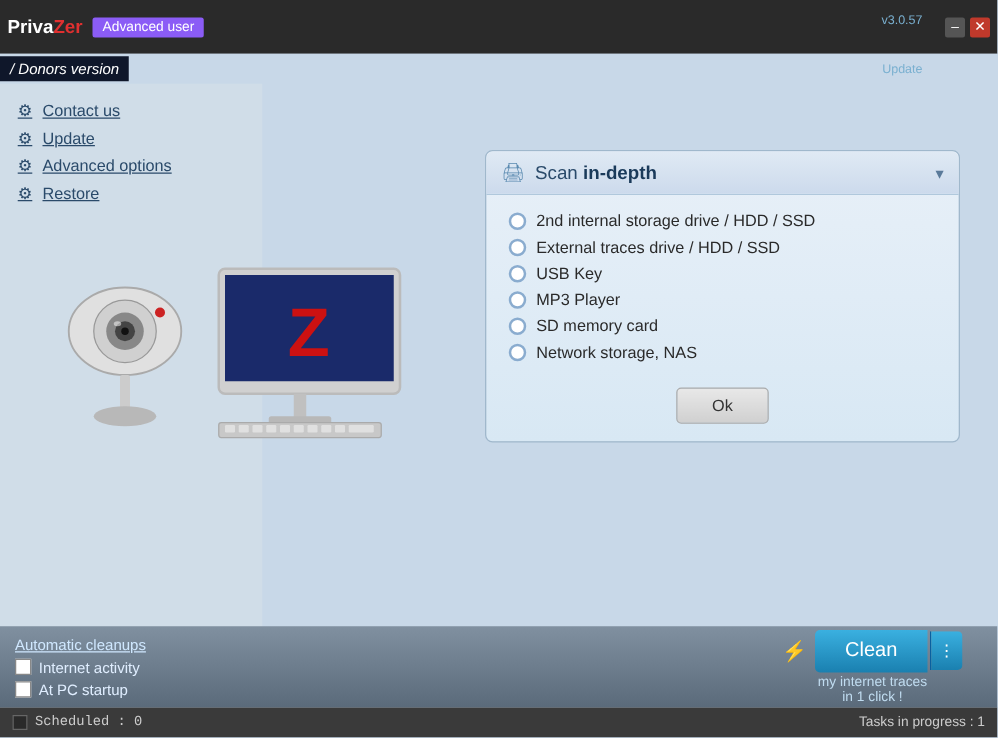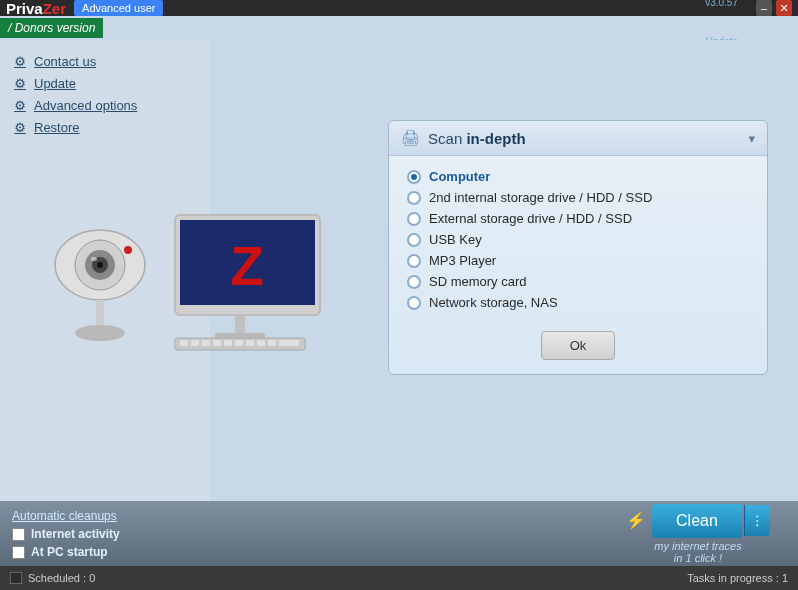--- a/index.html
+++ b/index.html
@@ -8,41 +8,41 @@
       height: 590px;
       background: #c8d8e8;
       font-family: Segoe UI, Arial, sans-serif;
       font-size: 13px;
       overflow: hidden;
       position: relative;
     }
 
     
     #title-bar {
-      height: 16px;
+      height: 43px;
       background: #2a2a2a;
       display: flex;
       align-items: center;
       justify-content: space-between;
       padding: 0 6px;
     }
     #title-bar .left {
       display: flex;
       align-items: center;
       gap: 0;
     }
     .privazer-logo {
       font-size: 15px;
       font-weight: bold;
       color: white;
     }
     .privazer-logo span.priva { color: white; }
     .privazer-logo span.zer { color: #e03030; }
     .advanced-user-badge {
-      background: #3b82f6;
+      background: #8b5cf6;
       color: white;
       font-size: 11px;
       padding: 2px 8px;
       margin-left: 8px;
       border-radius: 2px;
     }
     .version-text {
       color: #aaa;
       font-size: 11px;
       text-align: right;
@@ -63,21 +63,21 @@
       cursor: pointer;
       display: flex;
       align-items: center;
       justify-content: center;
       border-radius: 2px;
     }
     .win-btn.close { background: #c0392b; }
 
     
     #donors-bar {
-      background: #15803d;
+      background: #0f172a;
       color: white;
       font-size: 12px;
       padding: 3px 8px;
       font-style: italic;
       display: inline-block;
     }
 
     
     #main {
       display: flex;
@@ -224,25 +224,24 @@
       gap: 4px;
     }
     .auto-cleanups-link {
       color: #d0e8ff;
       text-decoration: underline;
       font-size: 12px;
       cursor: pointer;
     }
     .checkbox-item {
       display: flex;
-      align-items: flex-end;
+      align-items: flex-start;
       gap: 6px;
       color: #e0eeff;
       font-size: 12px;
-      font-weight: bold;
     }
     .chk {
       width: 13px;
       height: 13px;
       background: white;
       border: 1px solid #888;
       display: flex;
       align-items: center;
       justify-content: center;
       flex-shrink: 0;
@@ -284,21 +283,20 @@
     }
     .lightning-icon {
       color: #ffd700;
       font-size: 16px;
       margin-right: 4px;
     }
     .clean-sub {
       color: #c0dcf0;
       font-size: 11px;
       text-align: center;
-      font-style: italic;
     }
     .clean-sub span { display: block; }
 
     
     #status-bar {
       position: absolute;
       bottom: 0;
       left: 0;
       right: 0;
       height: 24px;
@@ -307,20 +305,21 @@
       align-items: center;
       justify-content: space-between;
       padding: 0 10px;
     }
     .status-left {
       display: flex;
       align-items: center;
       gap: 6px;
       color: #ccc;
       font-size: 11px;
+      font-family: Liberation Mono, monospace;
     }
     .status-chk {
       width: 12px;
       height: 12px;
       background: #2a2a2a;
       border: 1px solid #666;
     }
     .status-right {
       color: #ccc;
       font-size: 11px;
@@ -437,31 +436,27 @@
   <div id="scan-dropdown">
     <div class="scan-header">
       <div class="scan-title">
         <span style="color:#5a8ab0;">🖨</span>
         <span><span class="in">Scan </span><span class="depth">in-depth</span></span>
       </div>
       <span class="chevron-icon">▾</span>
     </div>
     <div id="device-list">
 
-      <div class="device-item selected">
-        <div class="device-radio checked"></div>
-        <span>Computer</span>
-      </div>
       <div class="device-item">
         <div class="device-radio"></div>
         <span>2nd internal storage drive / HDD / SSD</span>
       </div>
       <div class="device-item">
         <div class="device-radio"></div>
-        <span>External storage drive  / HDD / SSD</span>
+        <span>External traces drive  / HDD / SSD</span>
       </div>
       <div class="device-item">
         <div class="device-radio"></div>
         <span>USB Key</span>
       </div>
       <div class="device-item">
         <div class="device-radio"></div>
         <span>MP3 Player</span>
       </div>
       <div class="device-item">

